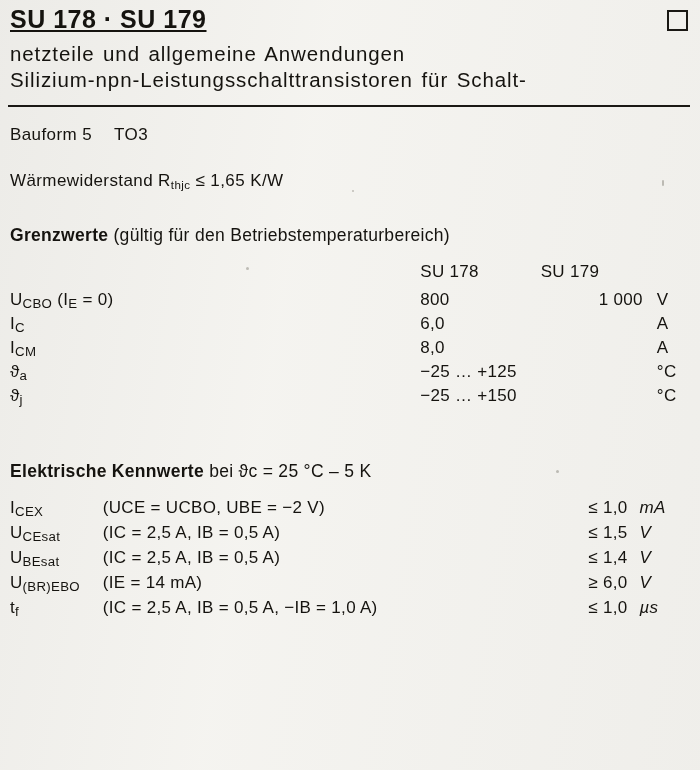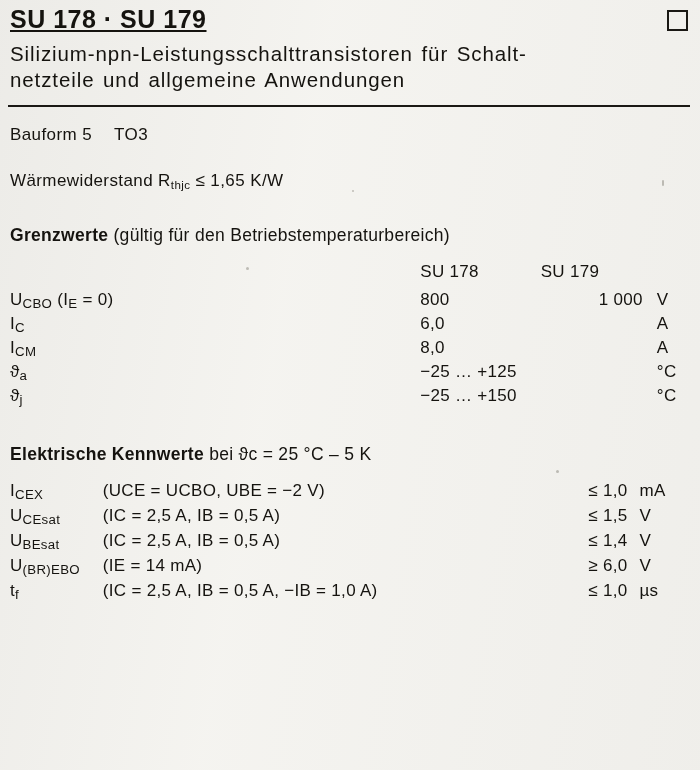--- a/index.html
+++ b/index.html
@@ -87,21 +87,21 @@
   }
 
   
   .section-head {
     font-size: 17.5px;
     letter-spacing: 0.3px;
     padding-left: 2px;
   }
   .section-head b { font-weight: bold; }
   .head-gw { margin-top: 34px; }
-  .head-ek { margin-top: 36px; }
+  .head-ek { margin-top: 53px; }
 
   
   table {
     border-collapse: collapse;
     font-size: 17px;
     letter-spacing: 0.3px;
   }
   .limits {
     margin-top: 15px;
     width: 100%;
@@ -131,21 +131,21 @@
     width: 100%;
   }
   .elec td {
     padding: 2.0px 0;
     vertical-align: baseline;
     white-space: nowrap;
   }
   .elec .e-sym { width: 92px; padding-left: 2px; }
   .elec .e-cond { width: 420px; }
   .elec .e-val { width: 100px; text-align: right; padding-right: 8px; }
-  .elec .e-unit { width: 50px; text-align: left; padding-left: 4px; }
+  .elec .e-unit { width: 50px; text-align: left; padding-left: 4px; font-style: italic; }
 
   
   .speck {
     position: absolute;
     background: rgba(90,85,75,0.35);
     border-radius: 50%;
     pointer-events: none;
   }
 </style>
 </head>
@@ -153,22 +153,22 @@
 
 <div class="page">
   <div class="inner">
 
     <div class="title-row">
       <div class="doc-title">SU 178 · SU 179</div>
       <div class="corner-box"></div>
     </div>
 
     <div class="subtitle">
+      <div>netzteile und allgemeine Anwendungen</div>
       <div>Silizium-npn-Leistungsschalttransistoren für Schalt-</div>
-      <div>netzteile und allgemeine Anwendungen</div>
     </div>
 
     <hr class="rule">
 
     <div class="line sp-1">
       <span>Bauform 5</span><span class="gap-cell"></span><span>TO3</span>
     </div>
 
     <div class="line sp-2">
       <span>Wärmewiderstand R</span><sub>thjc</sub><span> ≤ 1,65 K/W</span>

